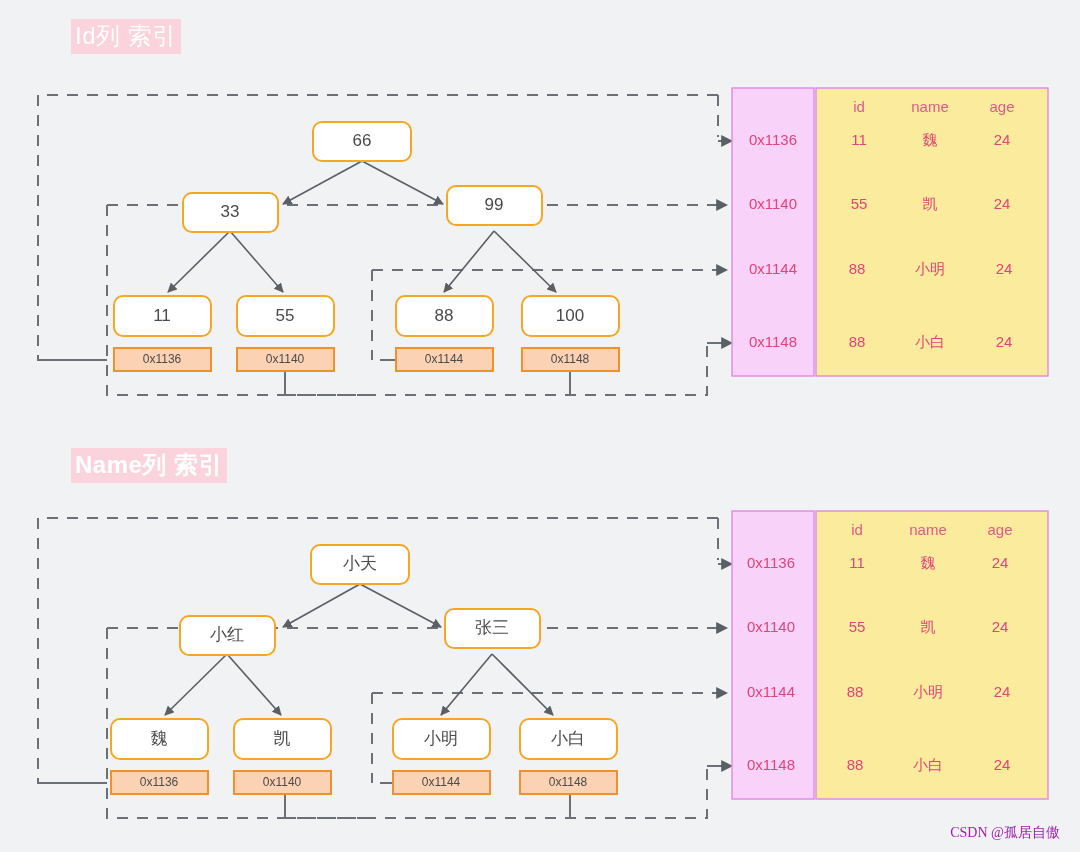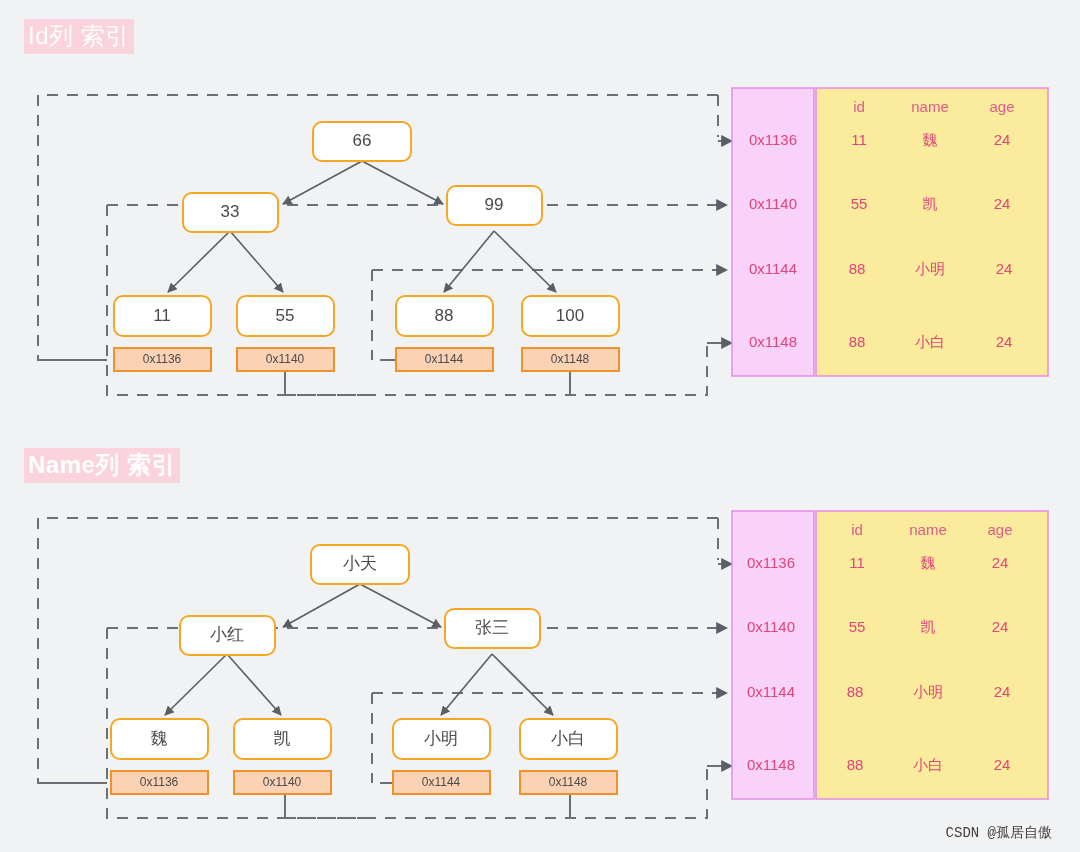--- a/index.html
+++ b/index.html
@@ -16,20 +16,21 @@
   }
   .section-title {
     position: absolute;
     background: #fbd3dc;
     color: #ffffff;
     font-size: 24px;
     line-height: 1.25;
     padding: 2px 4px 3px 4px;
     letter-spacing: 0.5px;
     white-space: nowrap;
+    margin-left: 47px;
   }
   #title-id { left: 24px; top: 19px; }
   #title-name { left: 24px; top: 448px; font-weight: bold; }
 
   svg.diagram {
     position: absolute;
     left: 0;
     top: 0;
     width: 1080px;
     height: 852px;
@@ -102,25 +103,25 @@
   }
   .addr-text {
     fill: #e0447a;
     font-family: "Liberation Sans", "DejaVu Sans", sans-serif;
     font-size: 15px;
     text-anchor: middle;
     dominant-baseline: middle;
   }
   .watermark {
     position: absolute;
-    right: 28px;
+    right: 20px;
     bottom: 10px;
-    color: #404040;
+    color: #a21caf;
     font-size: 14px;
-    font-family: Liberation Mono, monospace;
+    font-family: Liberation Serif, serif;
   }
 </style>
 </head>
 <body>
 
 <div class="section-title" id="title-id">Id列 索引</div>
 
 <div class="section-title" id="title-name">Name列 索引</div>
 
 <svg class="diagram" viewBox="0 0 1080 852">

